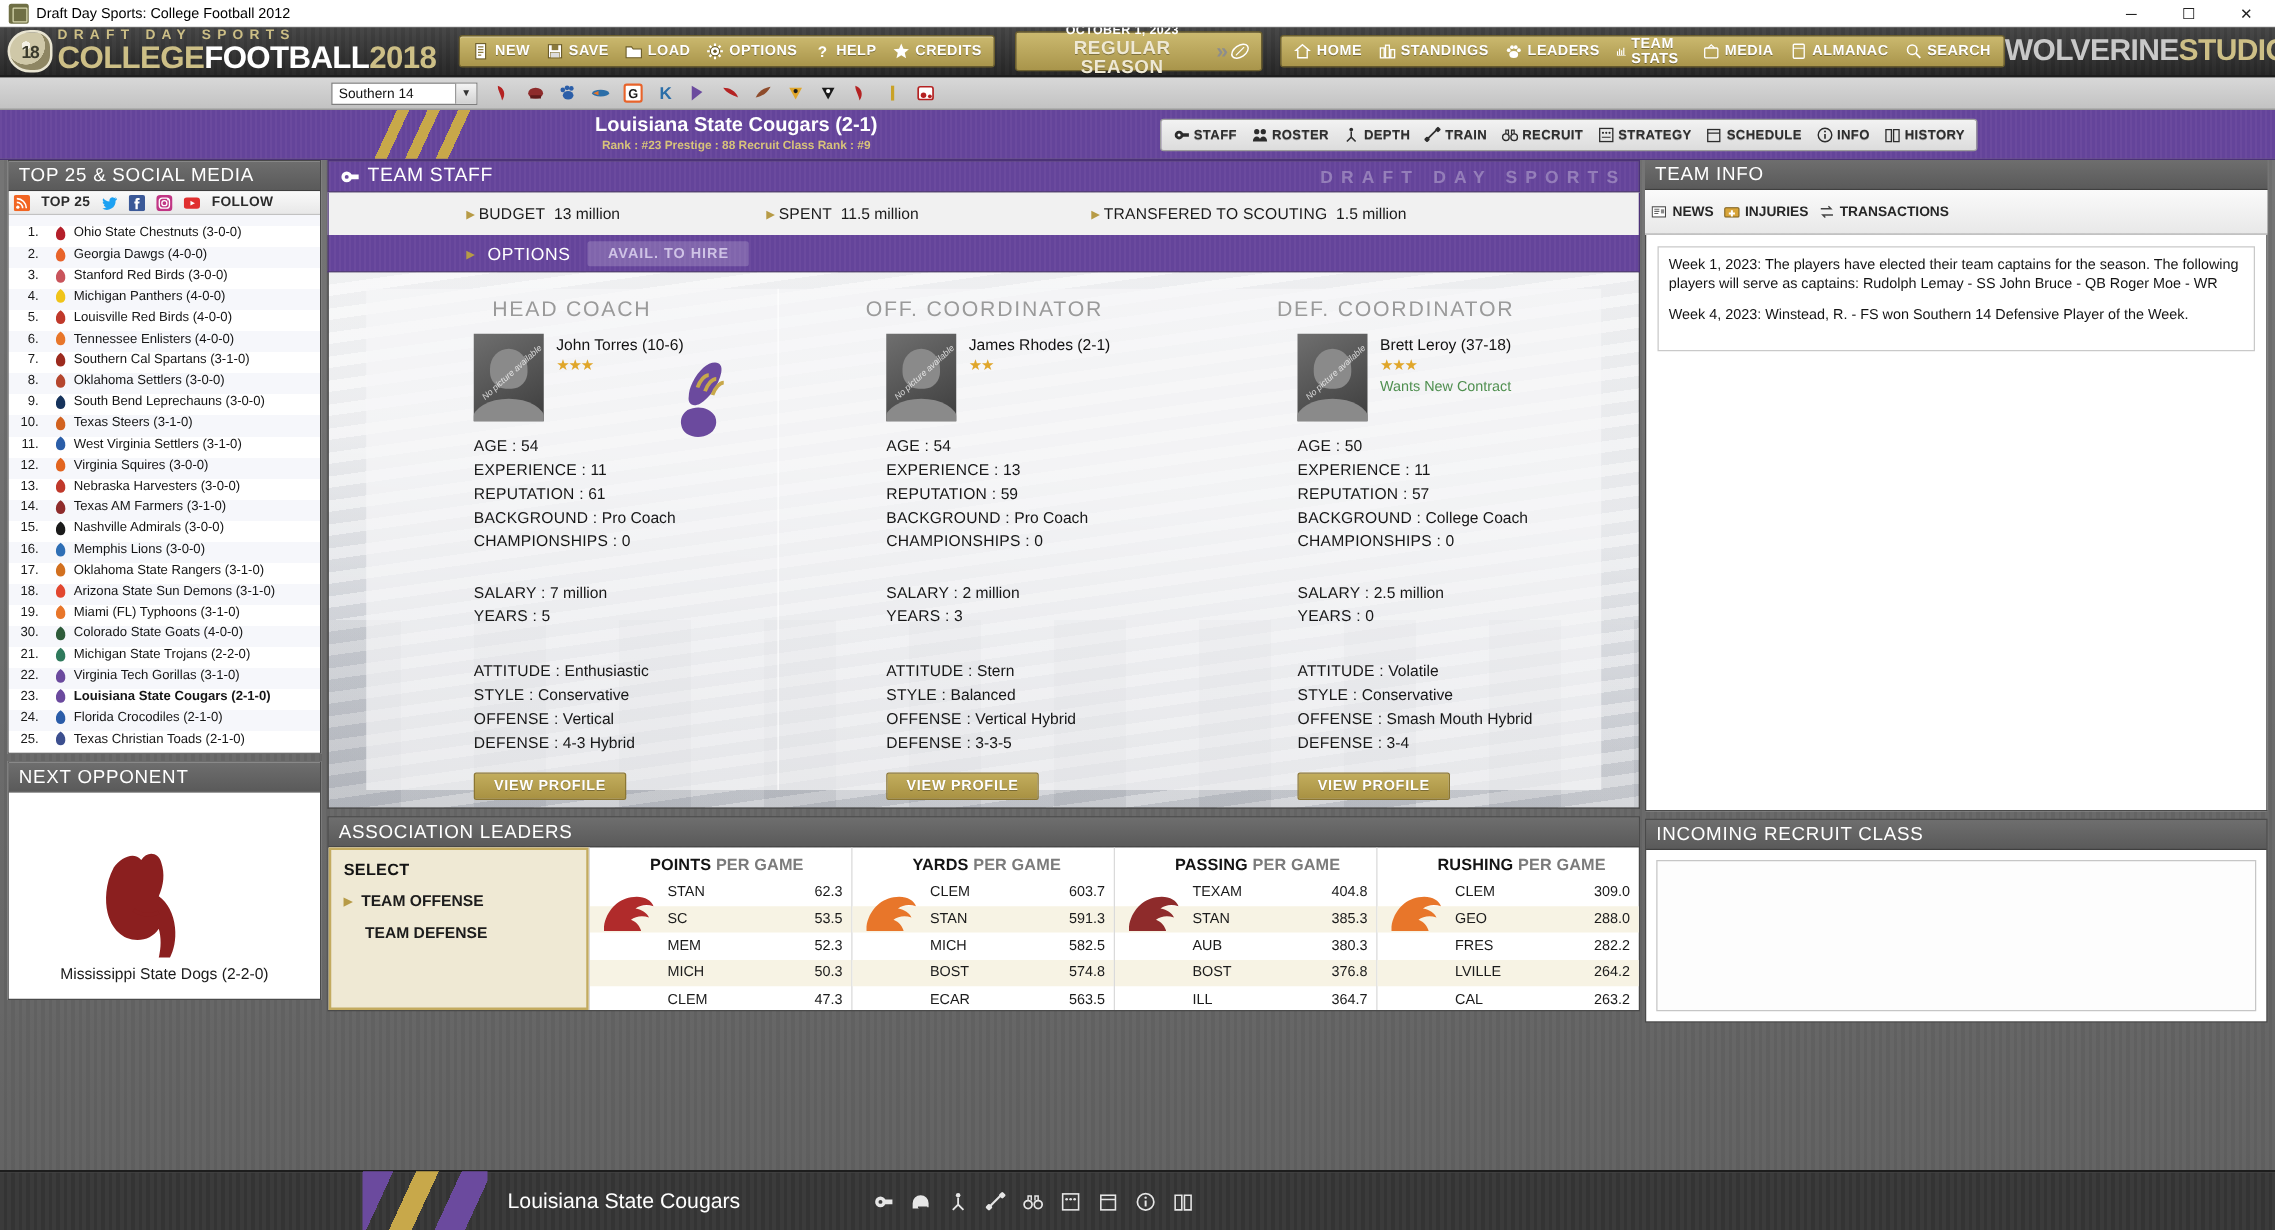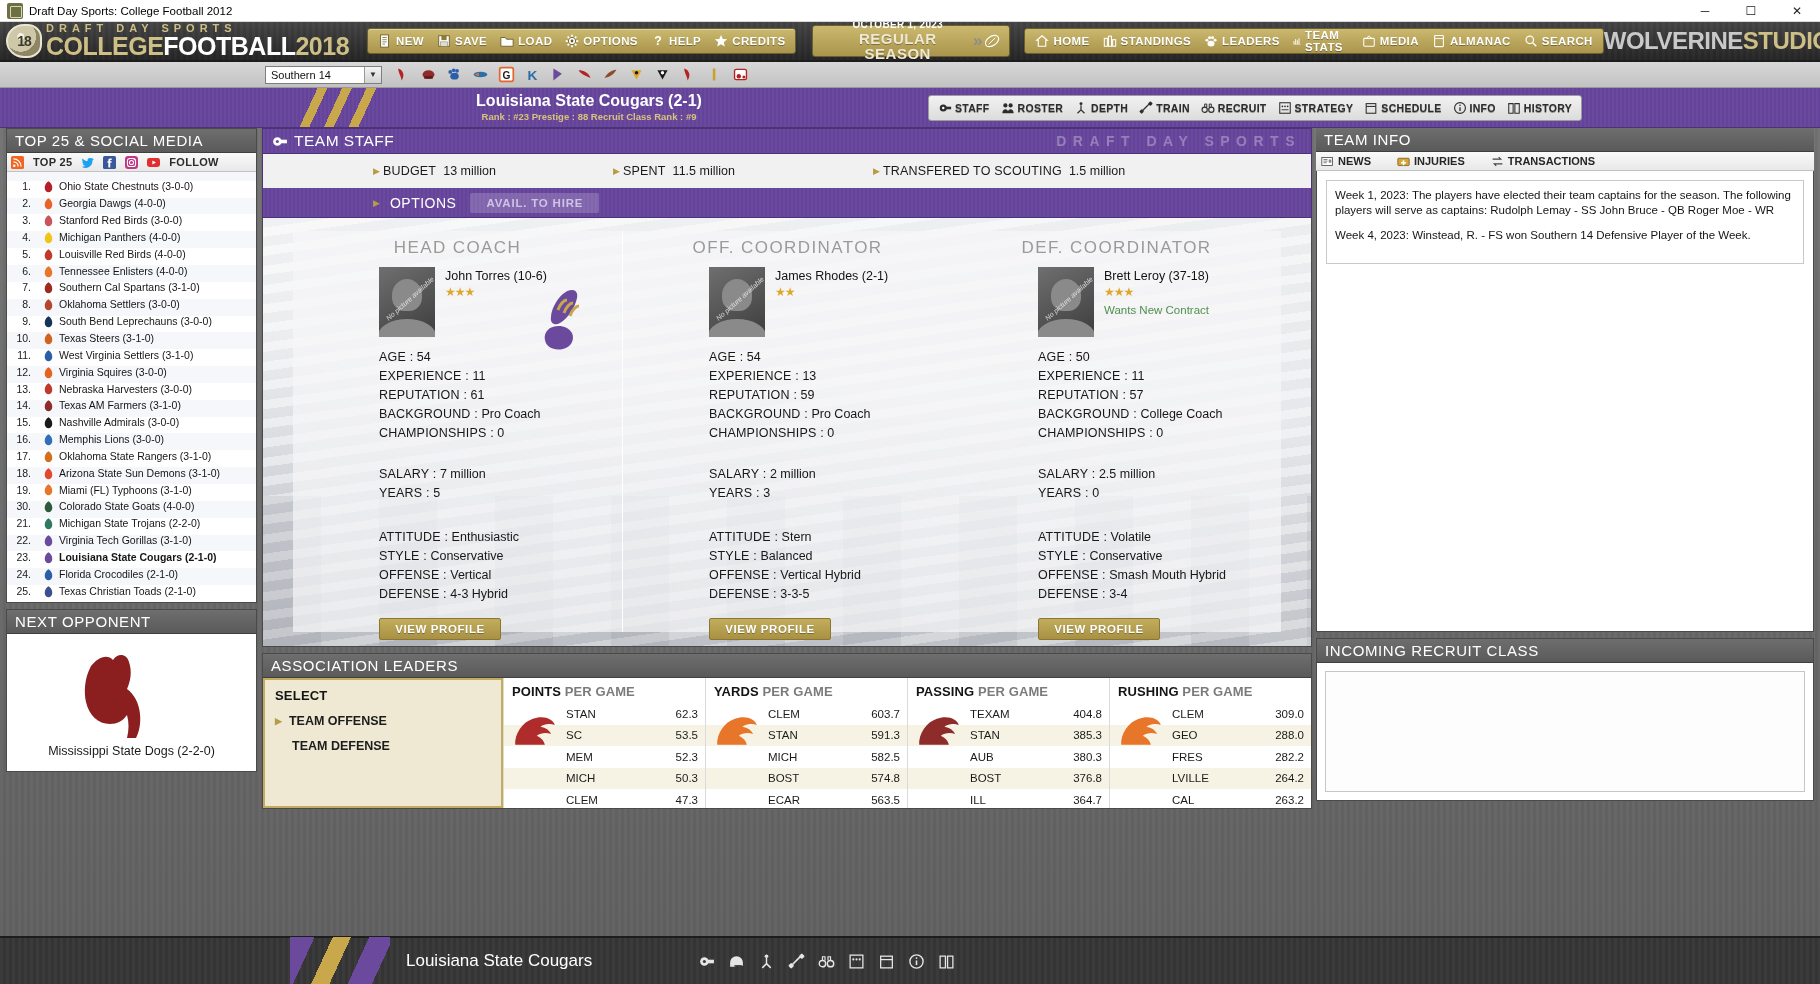--- a/index.html
+++ b/index.html
@@ -167,21 +167,21 @@
     background: repeating-linear-gradient(0deg,#ffffff 0 16.85px,#f6f7fb 16.85px 33.7px); }
   .rank-row { display: flex; align-items: center; height: 16.85px; padding-left: 6px; font-size: 10.5px; color: #151515; }
   .rank-row .num { width: 24px; text-align: right; padding-right: 6px; color: #1a1a1a; }
   .rank-row .lg { width: 22px; text-align: center; }
   .rank-row .lg svg { vertical-align: middle; }
   .rank-row.me .nm { font-weight: bold; }
   .rank-row .nm { white-space: nowrap; }
 
   .next-opp { margin-top: 6px; background: #fff; border: 1px solid #4a4a4a; }
   .opp-body { height: 137px; display: flex; flex-direction: column;
-    align-items: center; justify-content: center; gap: 4px; }
+    align-items: center; justify-content: center; gap: 4px; margin-top: 28px; }
   .opp-name { font-size: 12.5px; color: #1a1a1a; }
 
   
   .center-col { position: absolute; left: 262px; top: 0; width: 1050px; }
   .staff-hdr {
     height: 26px; display: flex; align-items: center; padding: 0 10px 0 8px;
     background: repeating-linear-gradient(90deg,#6b4a9e 0 2px,#64449a 2px 4px);
     border: 1px solid #4c3377;
   }
   .staff-hdr .ttl { font-size: 15.5px; color: #fff; letter-spacing: .5px; margin-left: 6px; }
@@ -274,39 +274,39 @@
     background: #efe9d6; border: 1px solid #dcd3b8; color: #cfc5a5;
   }
   .btn-small.active {
     background: linear-gradient(180deg,#c2ad5d,#a89142); border: 1px solid #8b7633;
     color: #fff; text-shadow: 0 1px 0 rgba(0,0,0,.3);
   }
 
   
   .assoc { margin-top: 6px; border: 1px solid #4a4a4a; }
   .assoc-body { display: flex; height: 130px; background: #fff; }
-  .sel-col { width: 240px; background: #efe9d4; border: 2px solid #c3ab60; }
+  .sel-col { width: 208px; background: #efe9d4; border: 2px solid #c3ab60; }
   .sel-hdr { font-size: 13px; font-weight: bold; color: #141414; padding: 8px 0 0 10px; letter-spacing: .2px; }
   .sel-item { display: flex; align-items: center; gap: 7px; padding-left: 10px; margin-top: 11px;
     font-size: 12.5px; font-weight: bold; color: #1c1c1c; }
   .sel-item .tri2 { color: #b79b46; font-size: 9px; }
   .lead-col { flex: 1; border-left: 1px solid #dadada; position: relative; }
   .lead-hdr { font-size: 13px; padding: 6px 0 0 8px; color: #7b7b7b; font-weight: bold; letter-spacing: .1px; }
-  .lead-hdr b { color: #141414; }
+  .lead-hdr b { color: #141414; margin-left: 40px; }
   .lead-rows { margin-top: 4px; position: relative; }
   .lead-row { display: flex; align-items: center; height: 21.5px; font-size: 11.5px; color: #1b1b1b;
     padding: 0 7px 0 62px; }
   .lead-row:nth-child(odd) { background: #f7f3e4; }
   .lead-row .team { flex: 1; }
   .lead-row .val { text-align: right; }
   .lead-mascot { position: absolute; left: 4px; top: 2px; width: 54px; height: 58px; }
 
   
   .right-col { position: absolute; left: 1316px; top: 0; width: 498px; }
-  .ti-tabs { height: 19px; display: flex; align-items: center; gap: 26px; padding-left: 5px;
+  .ti-tabs { height: 36px; display: flex; align-items: center; gap: 8px; padding-left: 5px;
     background: linear-gradient(180deg,#fafafa,#e8e8e8); border-bottom: 1px solid #c2c2c2; }
   .ti-tabs .t { display: flex; align-items: center; gap: 4px; font-size: 11px; font-weight: bold; color: #262626; }
   .ti-body { background: #fff; border: 1px solid #4a4a4a; border-top: none; height: 461px; padding: 9px; }
   .news-card { border: 1px solid #c9c9c9; }
   .news-hdr { background: #3a3a3a; color: #fff; font-size: 11.5px; font-weight: bold;
     padding: 3px 7px; letter-spacing: .2px; }
   .news-body { padding: 7px 8px 10px 8px; }
   .news-item { font-size: 11.5px; color: #141414; line-height: 15px; margin-bottom: 10px; }
   .irc { margin-top: 6px; border: 1px solid #4a4a4a; }
   .irc-body { background: #fff; height: 137px; padding: 8px; }

